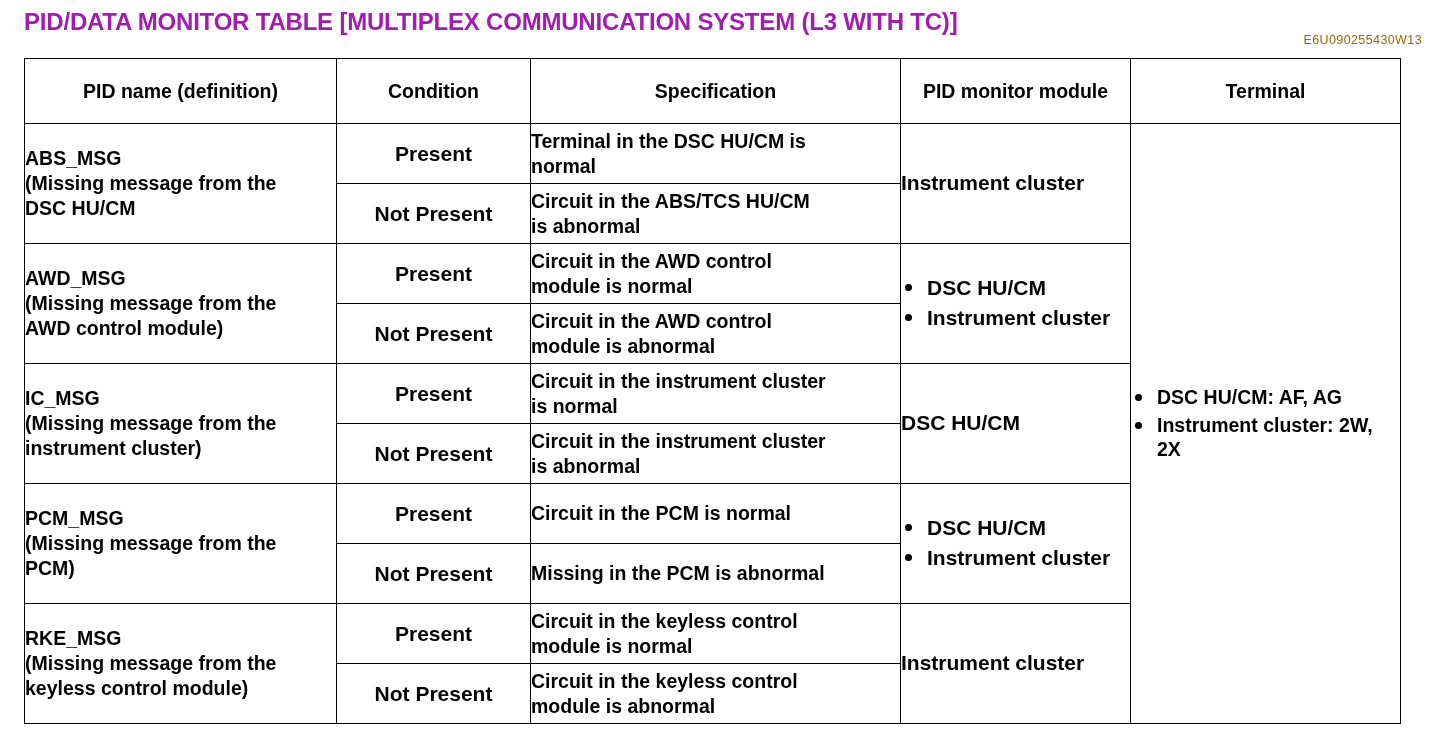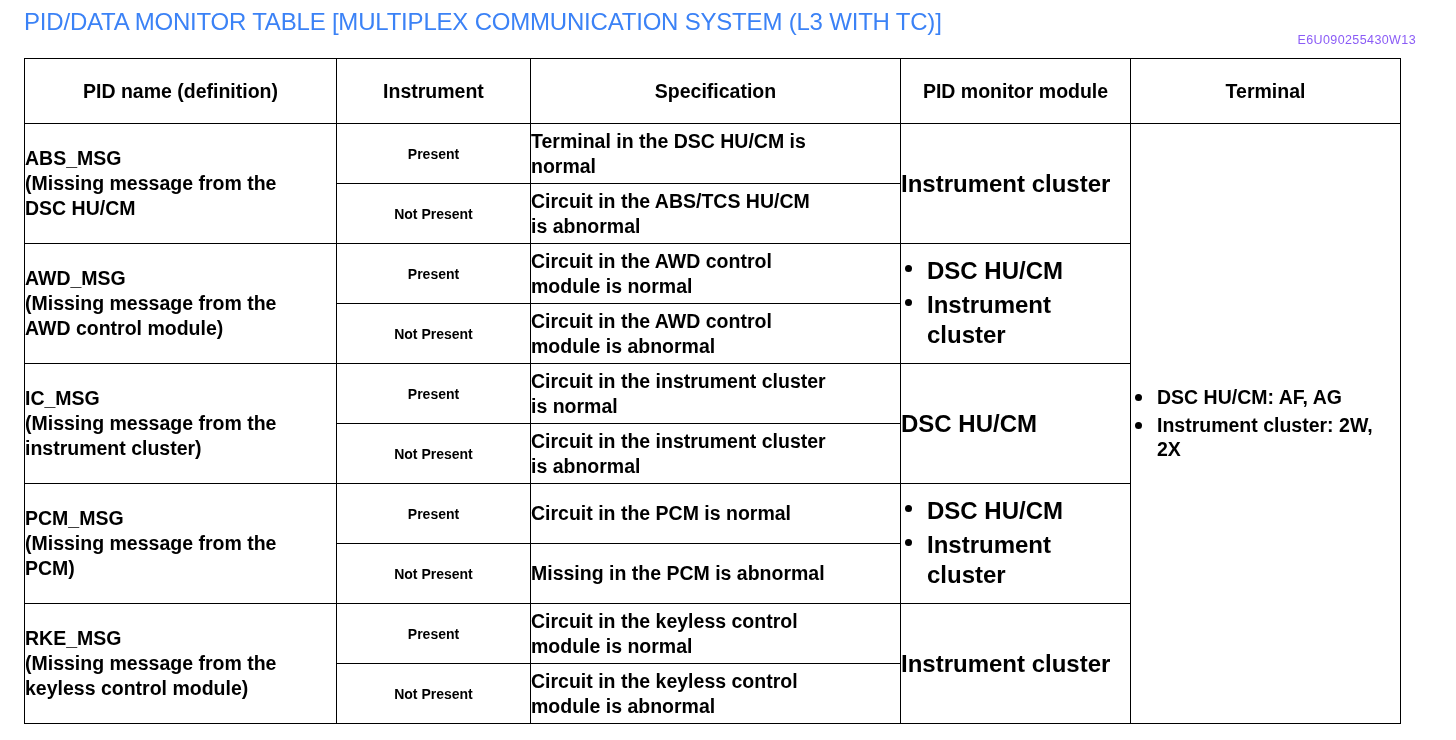--- a/index.html
+++ b/index.html
@@ -15,33 +15,33 @@
     position: relative;
     overflow: hidden;
   }
 
   
   .doc-title {
     position: absolute;
     left: 24px;
     top: 8px;
     font-size: 24px;
-    font-weight: normal;
+    font-weight: bold;
     letter-spacing: -0.2px;
     white-space: nowrap;
-    color: #3b82f6;
+    color: #a21caf;
   }
   .doc-code {
     position: absolute;
-    right: 40px;
+    right: 34px;
     top: 33px;
     font-size: 12.5px;
     font-weight: normal;
     letter-spacing: 0.4px;
-    color: #8b5cf6;
+    color: #a16207;
     white-space: nowrap;
   }
 
   
   .pid-table {
     position: absolute;
     left: 24px;
     top: 58px;
     width: 1376px;
     border-collapse: collapse;
@@ -76,34 +76,34 @@
   }
 
   .pid-name {
     font-size: 19.5px;
     line-height: 1.28;
     text-align: left;
     margin-left: 16px;
   }
   .cond-cell {
     text-align: center;
-    font-size: 14px;
+    font-size: 21px;
     height: 59px;
     padding: 2px 4px;
   }
   .spec-cell {
     text-align: left;
     font-size: 19.5px;
     line-height: 1.28;
     padding: 6px 8px 6px 10px;
     height: 59px;
   }
   .module-cell {
     text-align: left;
-    font-size: 24px;
+    font-size: 21px;
     line-height: 1.28;
     padding: 6px 8px 6px 12px;
   }
   .terminal-cell {
     text-align: left;
     font-size: 19.5px;
     line-height: 1.3;
     padding: 6px 10px 6px 14px;
     vertical-align: middle;
     margin-left: 16px;
@@ -144,21 +144,21 @@
   <colgroup>
     <col class="c1">
       <col class="c2">
       <col class="c3">
       <col class="c4">
       <col class="c5">
   </colgroup>
   <thead>
     <tr>
       <th>PID name (definition)</th>
-      <th>Instrument</th>
+      <th>Condition</th>
       <th>Specification</th>
       <th>PID monitor module</th>
       <th>Terminal</th>
     </tr>
   </thead>
   <tbody id="table-body">
       <tr>
         <td class="cell-pad pid-name" rowspan="2">
           <div>ABS_MSG</div>
           <div>(Missing message from the</div>

